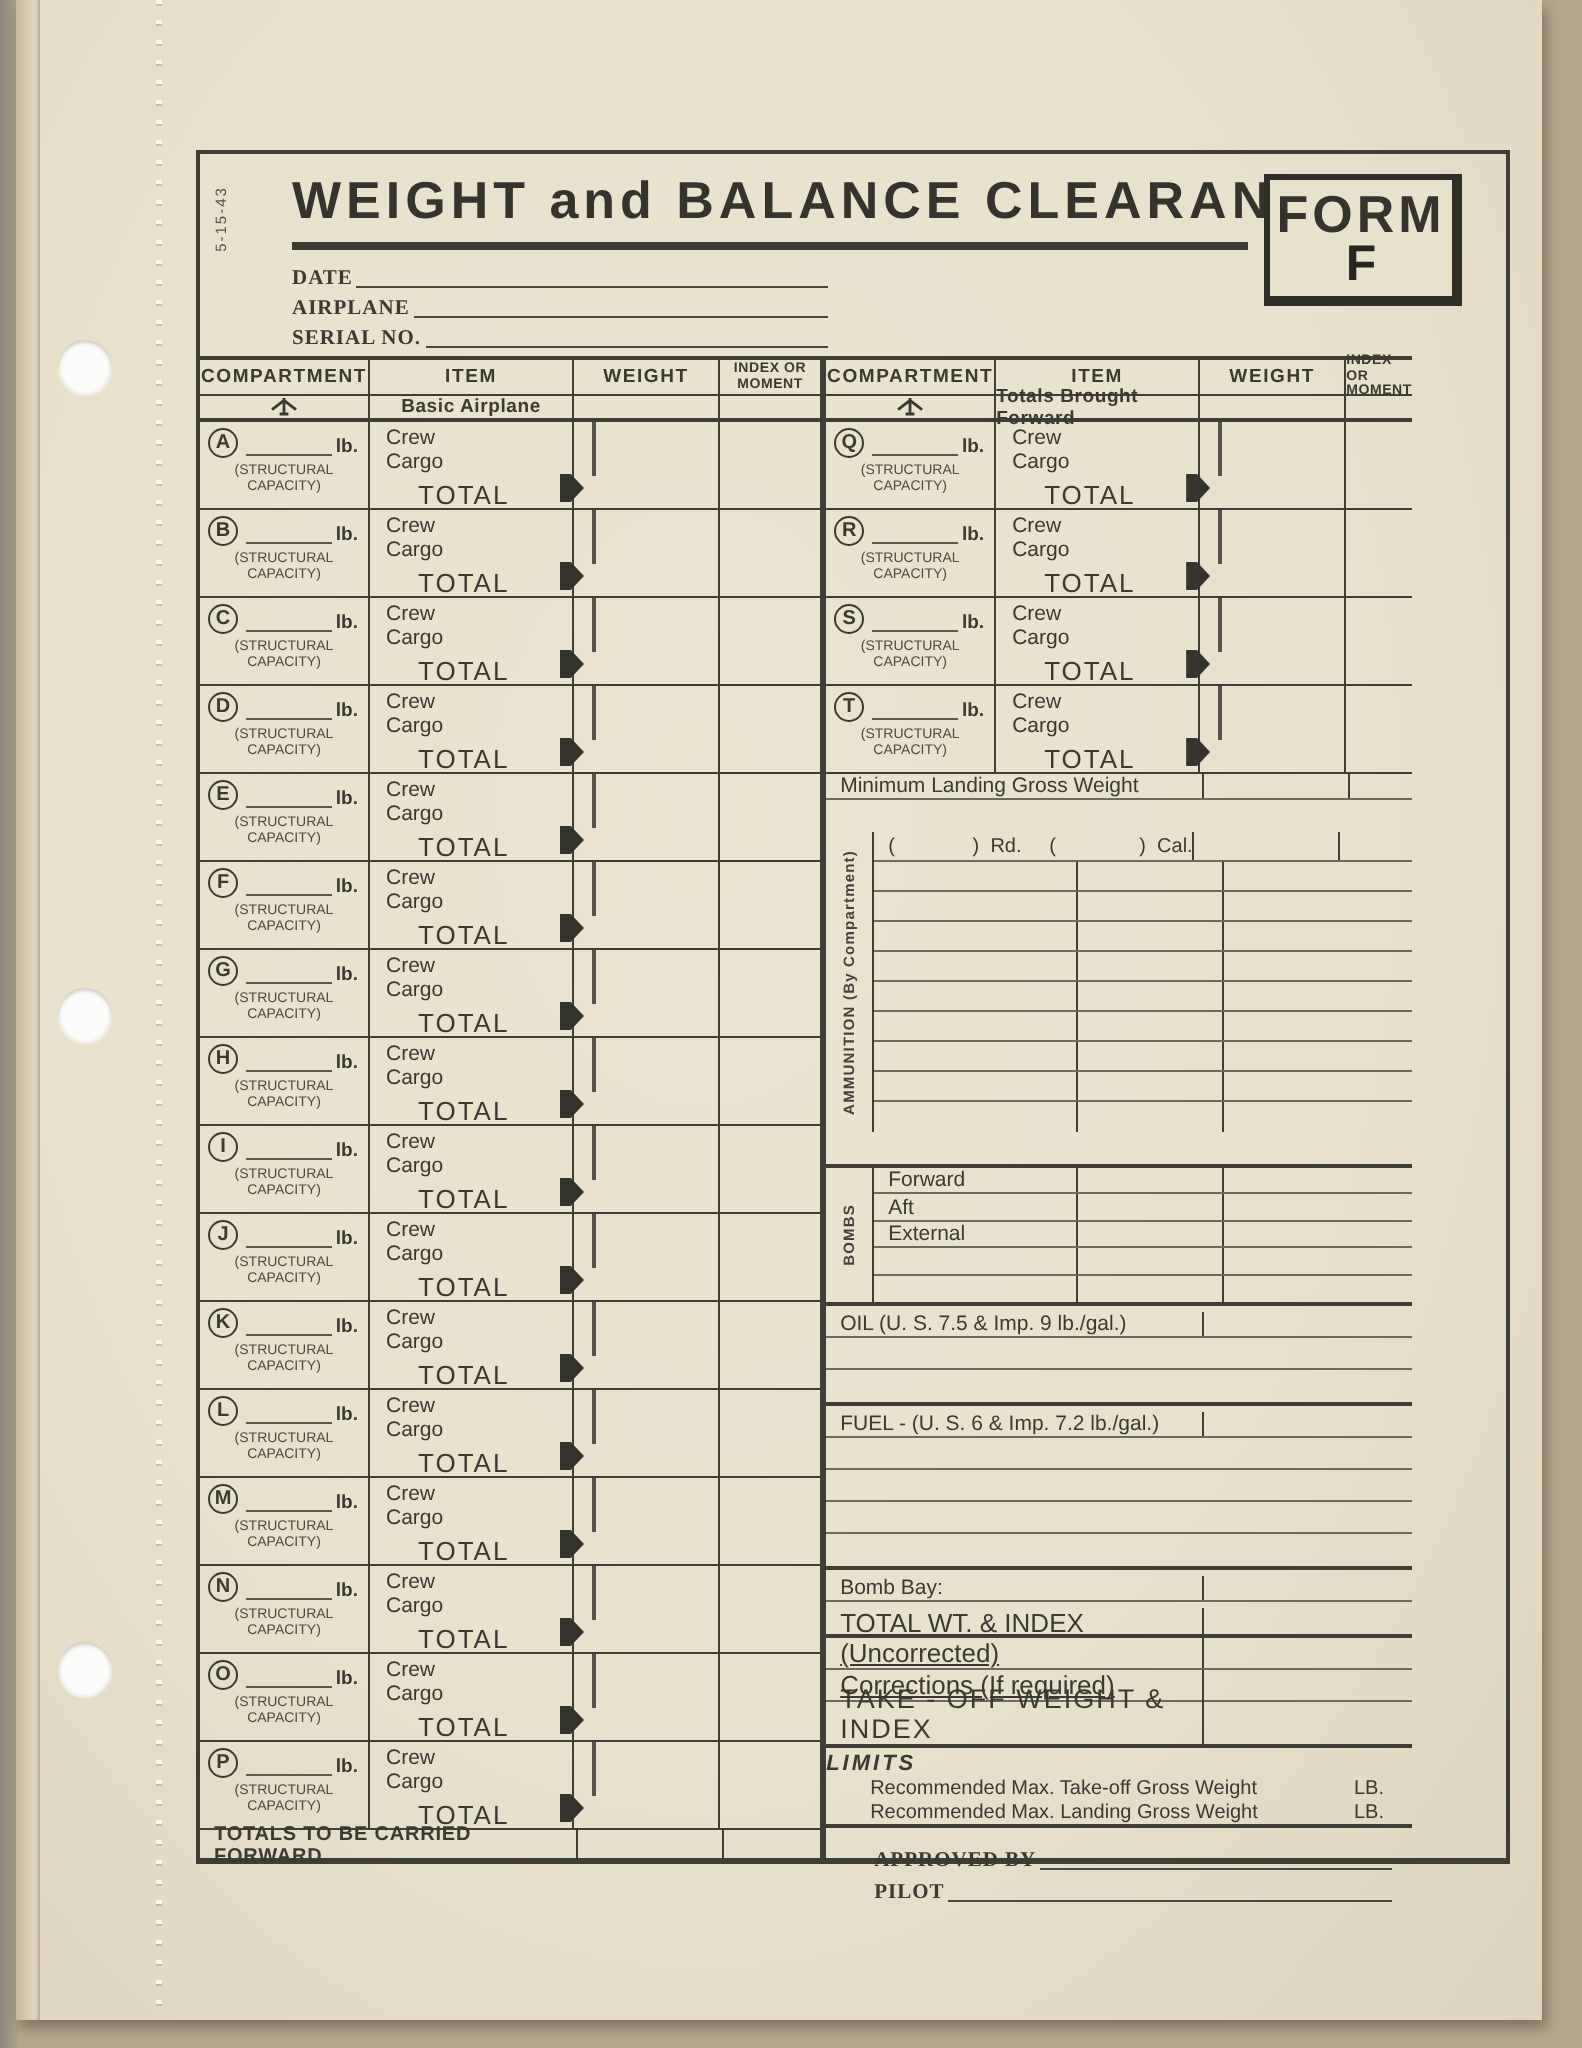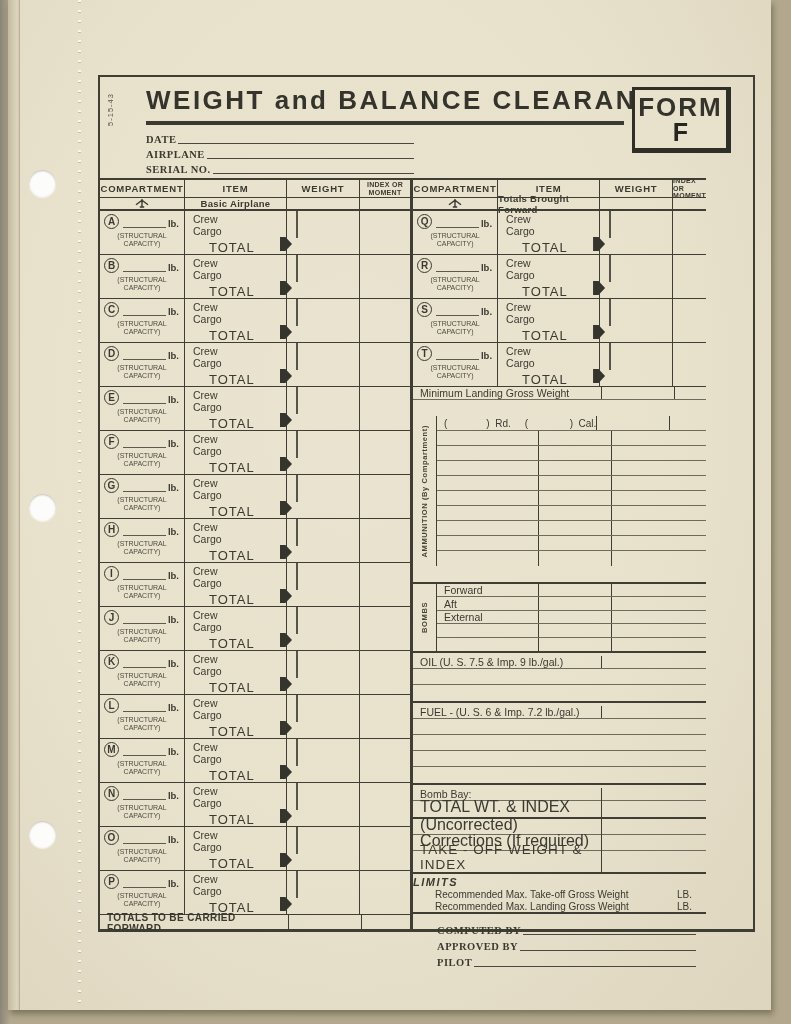--- a/index.html
+++ b/index.html
@@ -107,21 +107,21 @@
   .ammo .srow{height:15px;}
   .bombs .srow{height:13.4px;}
   .pre{white-space:pre;font-size:10px;}
   .sec-top{border-top:2px solid var(--line);}
   .fw{display:flex;flex:none;border-bottom:1px solid var(--thin);height:16px;align-items:flex-end;}
   .fw:last-child{border-bottom:none;}
   .fw .lab{font-size:10.5px;}
   .grp{display:flex;flex-direction:column;flex:none;}
   .takeoff{height:21px;border-bottom:none;}
   .takeoff .lab{font-size:13.5px;letter-spacing:1px;font-weight:500;}
-  .totalwt .lab,.correct .lab{font-size:16px;}
+  .totalwt .lab,.correct .lab{font-size:13px;text-decoration:underline;}
   .limits{height:40px;border-top:2px solid var(--line);padding-top:2px;}
   .limits-title{text-align:left;font-size:11px;font-weight:bold;letter-spacing:1.5px;font-style:italic;}
   .lim-row{display:flex;justify-content:space-between;font-size:10px;
     padding:1px 14px 0 22px;}
   .sign{height:58px;border-top:2px solid var(--line);padding:7px 10px 0 24px;}
   .sign .frow{height:16px;}
   .sign .flab{font-size:10.5px;letter-spacing:.5px;}
 </style>
 </head>
 <body>
@@ -792,24 +792,20 @@
             <span>LB.</span>
           </div>
           <div class="lim-row">
             <span>Recommended Max.  Landing Gross Weight</span>
             <span>LB.</span>
           </div>
         </div>
 
         <div class="sign">
           <div class="frow">
-            <span class="flab">COMPUTED BY</span>
-            <span class="fline"></span>
-          </div>
-          <div class="frow">
             <span class="flab">APPROVED  BY</span>
             <span class="fline"></span>
           </div>
           <div class="frow">
             <span class="flab">PILOT</span>
             <span class="fline"></span>
           </div>
         </div>
 
       </div>

